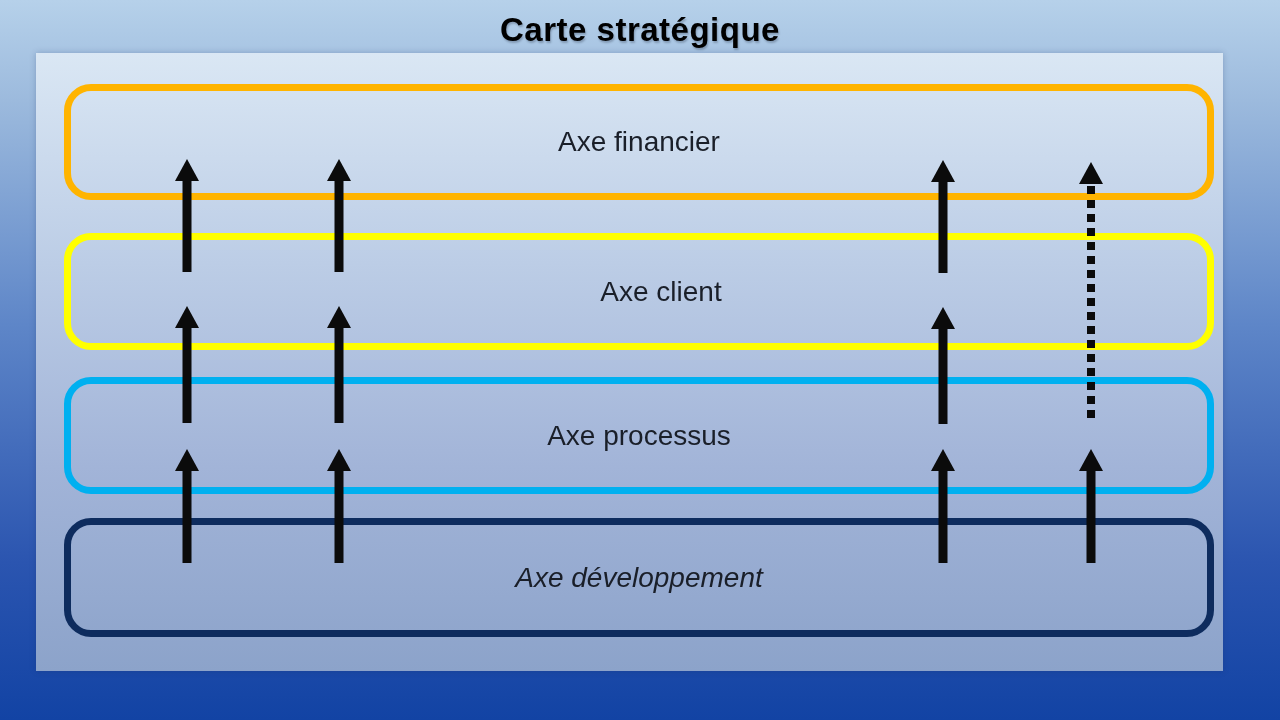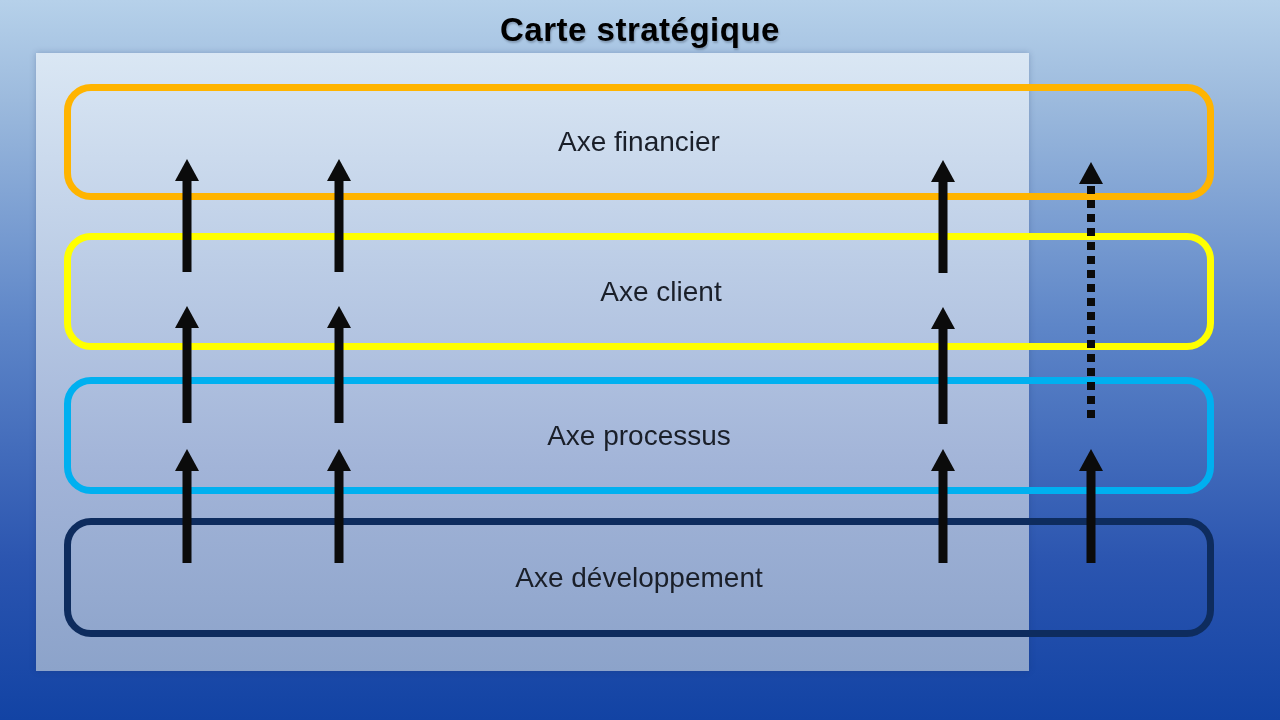--- a/index.html
+++ b/index.html
@@ -8,21 +8,21 @@
     font-family:"Liberation Sans","DejaVu Sans",sans-serif;
     background:linear-gradient(180deg,#B6D1EA 0%,#9CBADD 14%,#5E86C8 45%,#2B55B0 78%,#1243A4 100%);
   }
   .title{
     position:absolute;top:7px;left:0;width:1280px;height:46px;
     display:flex;align-items:center;justify-content:center;
     font-size:33px;font-weight:600;letter-spacing:0.5px;
     text-shadow:1px 2px 2px rgba(10,20,40,0.25);
   }
   .panel{
-    position:absolute;left:36px;top:53px;width:993px;height:618px;
+    position:absolute;left:36px;top:53px;width:1187px;height:618px;
     background:linear-gradient(180deg,#DAE7F4 0%,#BCCDE6 34%,#A2B4D8 67%,#8CA3CA 100%);
     box-shadow:0 0 6px rgba(20,40,90,0.25);
   }
   .band{
     position:absolute;left:28px;width:1150px;box-sizing:border-box;
     border:7px solid #000;border-radius:27px;background:transparent;
     display:flex;align-items:center;justify-content:center;
   }
   .band-financier{top:31px;height:116px;}
   .band-client{top:180px;height:117px;}
@@ -43,21 +43,21 @@
   <div class="band band-financier" style="border-color: rgb(255, 180, 0);">
     <span class="band-label" style="color: rgb(26, 31, 41);">Axe financier</span>
   </div>
   <div class="band band-client" style="border-color: rgb(255, 255, 0); padding-left: 44px;">
     <span class="band-label" style="color: rgb(26, 31, 41);">Axe client</span>
   </div>
   <div class="band band-processus" style="border-color: rgb(0, 176, 240);">
     <span class="band-label" style="color: rgb(26, 31, 41);">Axe processus</span>
   </div>
   <div class="band band-developpement" style="border-color: rgb(14, 44, 94);">
-    <span class="band-label" style="color: rgb(26, 31, 41);">Axe développement</span>
+    <span class="band-label" style="color: rgb(26, 31, 41); font-style: italic;">Axe développement</span>
   </div>
 </div>
 
 <svg id="arrow-layer" viewBox="0 0 1280 720">
     <g>
       <line x1="187" y1="272" x2="187" y2="178" stroke="#0B0B0B" stroke-width="9"></line>
       <polygon points="187,159 175,181 199,181" fill="#0B0B0B"></polygon>
     </g>
     <g>
       <line x1="187" y1="423" x2="187" y2="325" stroke="#0B0B0B" stroke-width="9"></line>

